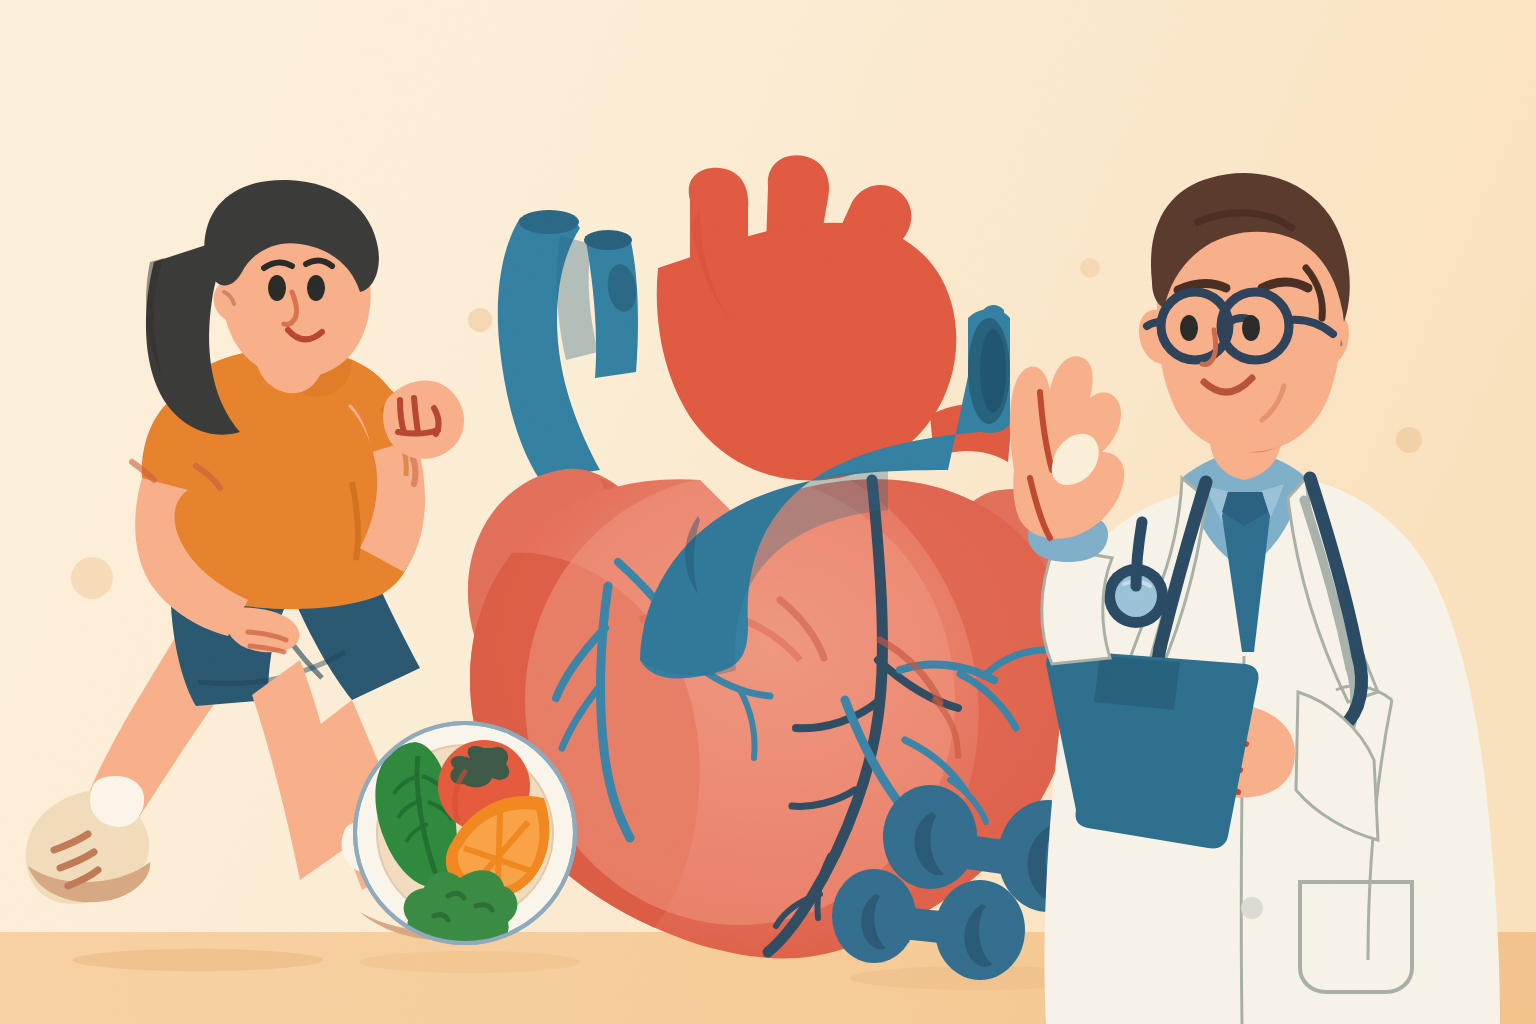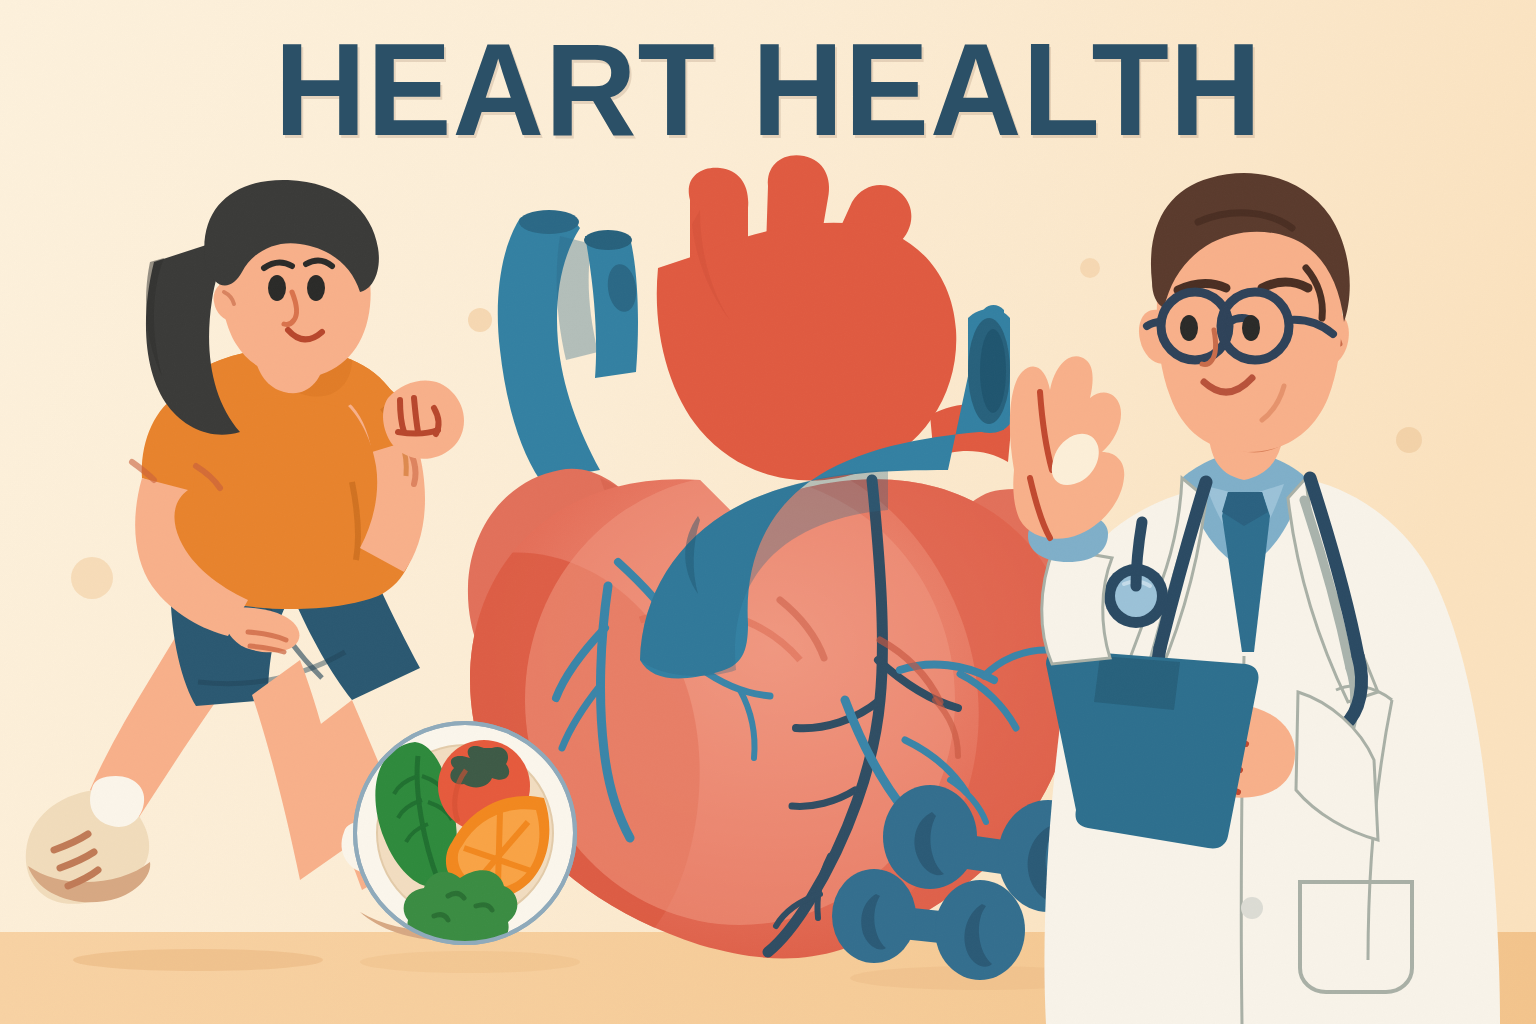--- a/index.html
+++ b/index.html
@@ -455,17 +455,14 @@
         <path d="M1040 392 C1042 420 1046 448 1052 470" stroke="#C1492F" stroke-width="6" fill="none" stroke-linecap="round"></path>
         <path d="M1030 478 C1036 504 1042 524 1050 538" stroke="#C1492F" stroke-width="6" fill="none" stroke-linecap="round"></path>
         <path d="M1066 440 C1078 430 1094 432 1098 446 C1102 462 1090 480 1074 484
                  C1060 488 1050 480 1052 466 C1054 454 1058 446 1066 440 Z" fill="#FCEFD8"></path>
       </g>
     </g>
 
     <rect x="0" y="0" width="1536" height="1024" filter="url(#grain)" fill="#8a6a4a" opacity="0.5" pointer-events="none"></rect>
   </svg>
 
-  <div id="title-layer">
-    <h1 id="title-text">HEART HEALTH</h1>
-  </div>
 
 </div>
 
 </body></html>

